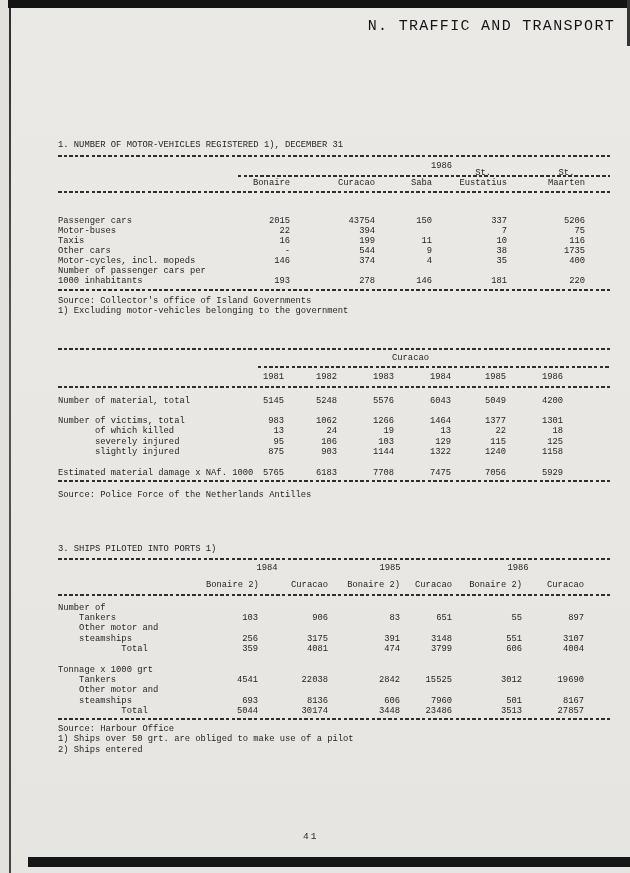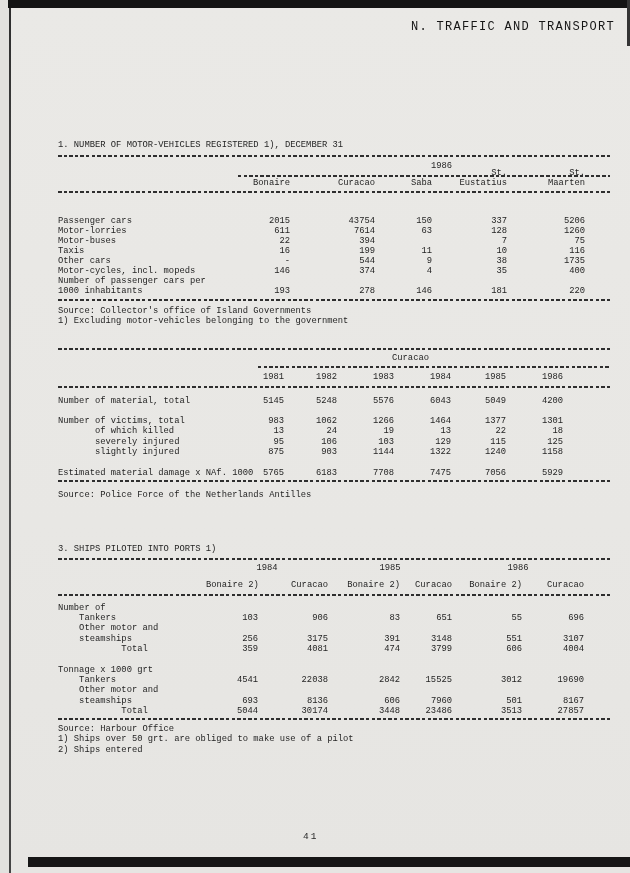--- a/index.html
+++ b/index.html
@@ -11,21 +11,21 @@
     font-size:8.8px; line-height:10.3px; color:#1f1f1f;
     -webkit-font-smoothing:antialiased;
   }
   
   .margin-strip { position:absolute; left:0; top:0; width:9px; height:100%; background:#e2e1de; }
   .edge-left   { position:absolute; left:9px; top:0; width:2px; height:100%; background:linear-gradient(180deg,#2c2c2c,#555 40%,#444); }
   .bar-top     { position:absolute; left:8px; right:0; top:0; height:8px; background:#141414; }
   .bar-bottom  { position:absolute; left:28px; right:0; top:857px; height:10px; background:#161616; }
   .sliver-right{ position:absolute; right:0; top:0; width:3px; height:46px; background:#343434; }
 
-  .doc-header { position:absolute; top:22px; right:15px; font-size:12px; letter-spacing:1.3px; color:#161616; }
+  .doc-header { position:absolute; top:22px; right:15px; font-size:15px; letter-spacing:1.3px; color:#161616; }
 
   .sec { position:absolute; left:58px; width:552px; }
   .sec1 { top:140px; } .sec2 { top:344px; } .sec3 { top:544px; }
 
   .dash { height:2px; background:repeating-linear-gradient(90deg,#2e2e2e 0 3.5px,transparent 3.5px 5.6px); }
   .dash.p1 { margin-left:180px; }
   .dash.p2 { margin-left:200px; }
 
   .row { display:flex; height:10.3px; }
   .t1 .row { height:9.9px; }
@@ -49,21 +49,21 @@
 
   .t3 .lbl { width:148px; }
   .t3 .val:nth-child(2){width:52px}
   .t3 .val:nth-child(3){width:70px}
   .t3 .val:nth-child(4){width:72px}
   .t3 .val:nth-child(5){width:52px}
   .t3 .val:nth-child(6){width:70px}
   .t3 .val:nth-child(7){width:62px}
 
   .hdr { height:21px; align-items:flex-end; }
-  .two .inner { display:inline-block; text-align:right; white-space:pre-line; }
+  .two .inner { display:inline-block; text-align:center; white-space:pre-line; }
 
   .yearline1 { margin-left:215px; width:337px; text-align:center; margin-top:4px; }
   .groupline2 { margin-left:200px; width:305px; text-align:center; margin-top:3px; }
 
   .grow { display:flex; }
   .gspacer { width:148px; flex:none; }
   .gcell { flex:none; text-align:center; }
   .gc1 { width:122px; } .gc2 { width:124px; } .gc3 { width:132px; }
   .gdashbar { width:112px; margin-left:auto; height:2px;
     background:repeating-linear-gradient(90deg,#2e2e2e 0 3.5px,transparent 3.5px 5.6px); }
@@ -102,28 +102,20 @@
     <div style="margin-top:23px">
         <div class="row">
           <span class="lbl">Passenger cars</span>
           <span class="val">2015</span>
           <span class="val">43754</span>
           <span class="val">150</span>
           <span class="val">337</span>
           <span class="val">5206</span>
         </div>
         <div class="row">
-          <span class="lbl">Motor-lorries</span>
-          <span class="val">611</span>
-          <span class="val">7614</span>
-          <span class="val">63</span>
-          <span class="val">128</span>
-          <span class="val">1260</span>
-        </div>
-        <div class="row">
           <span class="lbl">Motor-buses</span>
           <span class="val">22</span>
           <span class="val">394</span>
           <span class="val"></span>
           <span class="val">7</span>
           <span class="val">75</span>
         </div>
         <div class="row">
           <span class="lbl">Taxis</span>
           <span class="val">16</span>
@@ -274,21 +266,21 @@
         <div class="row">
           <span class="lbl">Number of</span>
         </div>
         <div class="row">
           <span class="lbl">    Tankers</span>
           <span class="val">103</span>
           <span class="val">906</span>
           <span class="val">83</span>
           <span class="val">651</span>
           <span class="val">55</span>
-          <span class="val">696</span>
+          <span class="val">897</span>
         </div>
         <div class="row">
           <span class="lbl">    Other motor and</span>
         </div>
         <div class="row">
           <span class="lbl">    steamships</span>
           <span class="val">256</span>
           <span class="val">3175</span>
           <span class="val">391</span>
           <span class="val">3148</span>

